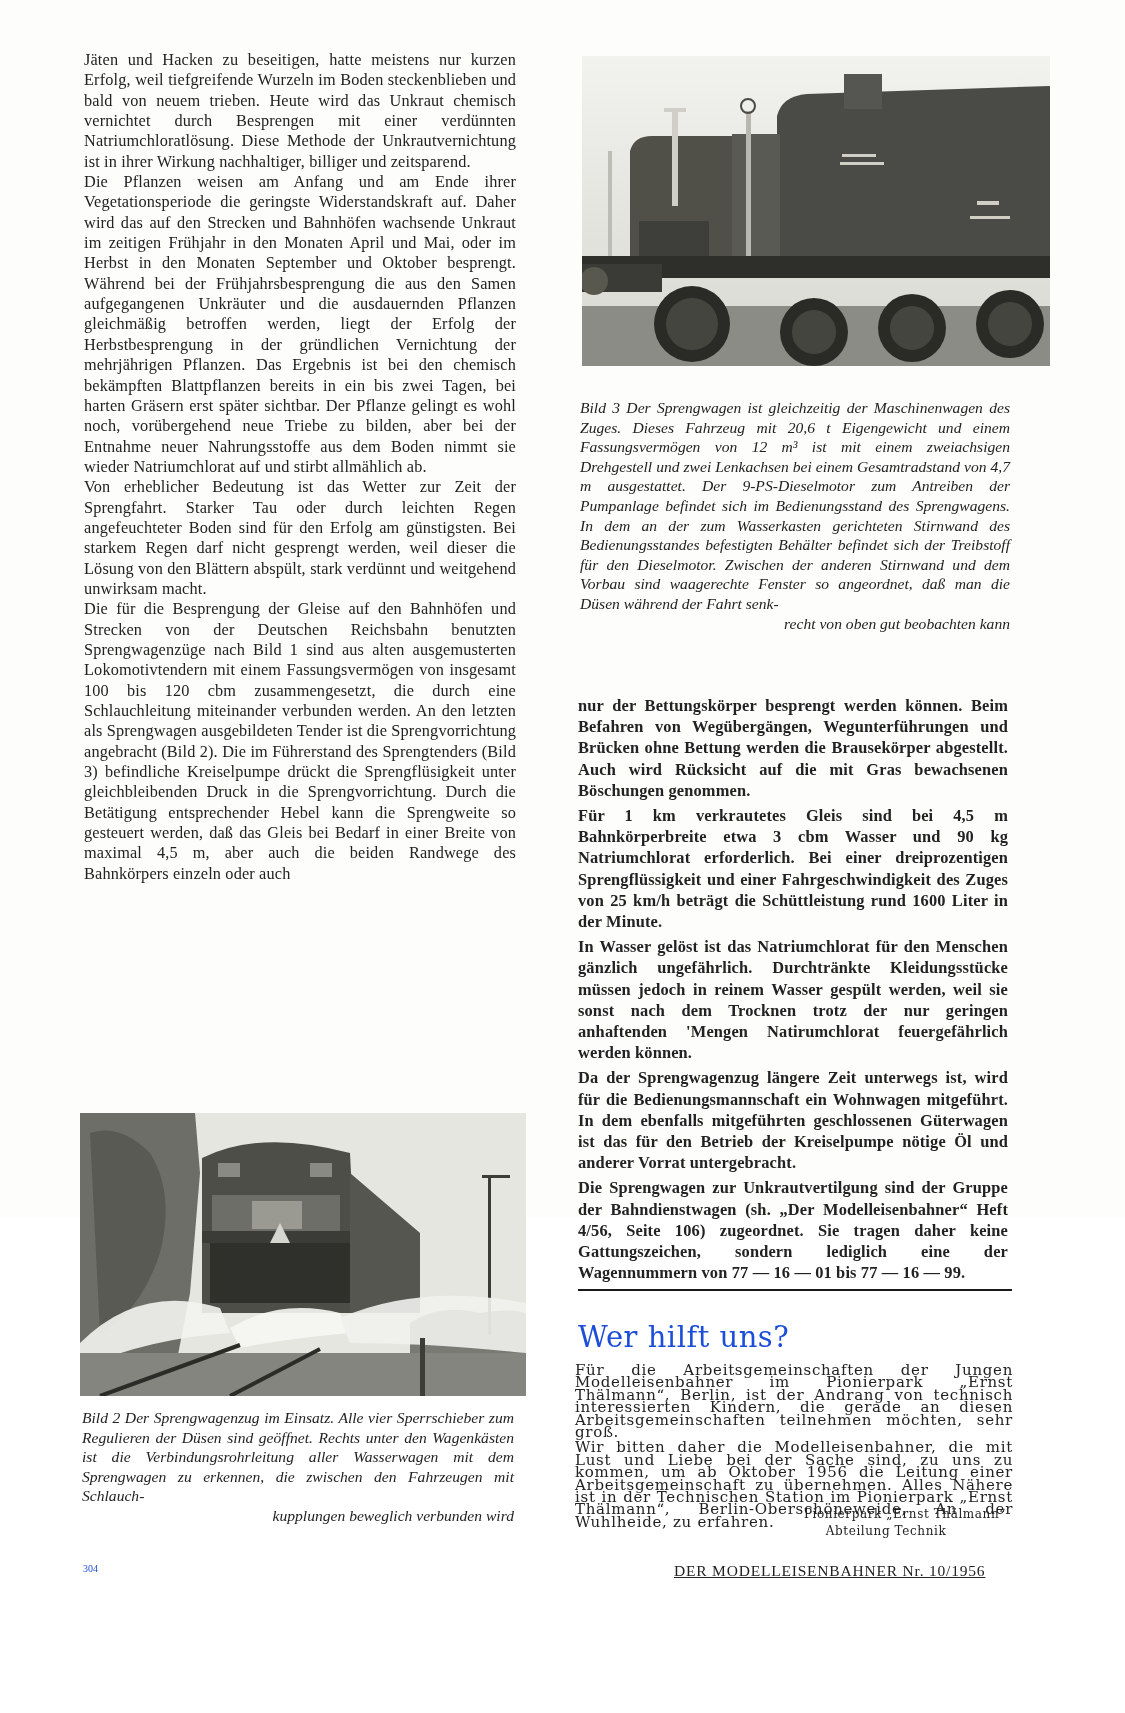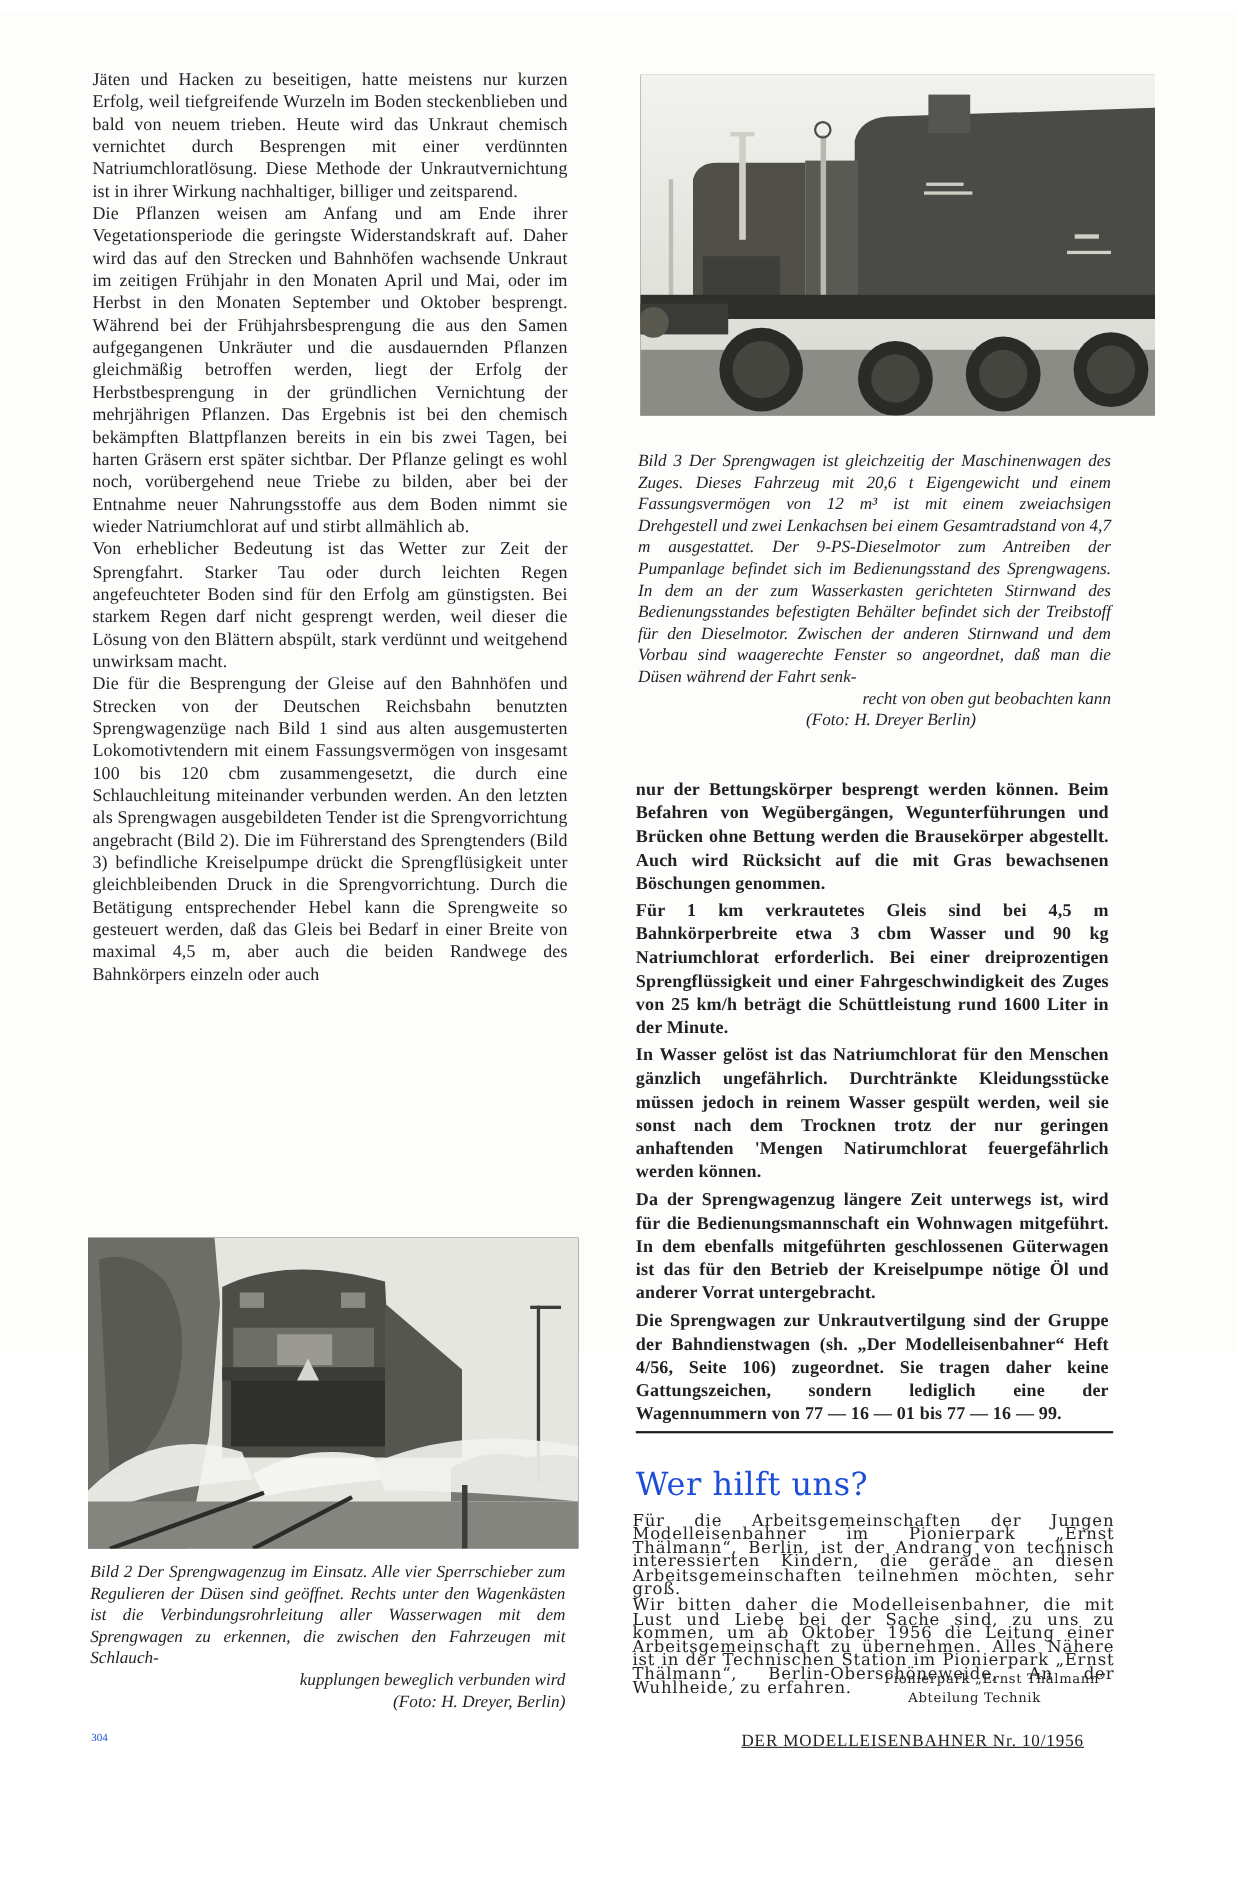--- a/index.html
+++ b/index.html
@@ -1,18 +1,18 @@
 <!DOCTYPE html>
 <html><head>
 <meta charset="utf-8">
 <style>
   html, body { margin: 0; padding: 0; background: #fff; }
   body { width: 1125px; height: 1713px; position: relative; overflow: hidden;
          font-family: "DejaVu Serif", "Liberation Serif", serif; color: #1d1d1d; }
-  .page { position: absolute; left: 0; top: 12px; width: 1125px; height: 1217px; background: #fdfdfb; }
+  .page { position: absolute; left: 0; top: 0; width: 1125px; height: 1217px; background: #fdfdfb; }
 
   .col-left { position: absolute; left: 84px; top: 50px; width: 432px; }
   .col-right-text { position: absolute; left: 578px; top: 695px; width: 430px; font-weight: bold; }
 
   .body-p { margin: 0; font-family: "Liberation Serif", "DejaVu Serif", serif; font-size: 16.3px;
             line-height: 20.35px; text-align: justify; color: #222; letter-spacing: 0.15px; }
   .col-right-text .body-p { font-size: 16.4px; line-height: 21.2px; margin-bottom: 4px; }
 
   .photo { position: absolute; overflow: hidden; background: #6a6a66; }
   .photo svg { display: block; width: 100%; height: 100%; }
@@ -93,21 +93,20 @@
       <rect x="260" y="98" width="34" height="3" fill="#cfcfc6"></rect>
       <rect x="258" y="106" width="44" height="3" fill="#cfcfc6"></rect>
       <rect x="395" y="145" width="22" height="4" fill="#cfcfc6"></rect>
       <rect x="388" y="160" width="40" height="3" fill="#cfcfc6"></rect>
     </svg>
   </div>
 
   <div class="caption caption-3">
     <span>Bild 3 Der Sprengwagen ist gleichzeitig der Maschinenwagen des Zuges. Dieses Fahrzeug mit 20,6 t Eigengewicht und einem Fassungsvermögen von 12 m³ ist mit einem zweiachsigen Drehgestell und zwei Lenkachsen bei einem Gesamtradstand von 4,7 m ausgestattet. Der 9-PS-Dieselmotor zum Antreiben der Pumpanlage befindet sich im Bedienungsstand des Sprengwagens. In dem an der zum Wasserkasten gerichteten Stirnwand des Bedienungsstandes befestigten Behälter befindet sich der Treibstoff für den Dieselmotor. Zwischen der anderen Stirnwand und dem Vorbau sind waagerechte Fenster so angeordnet, daß man die Düsen während der Fahrt senk-</span>
     <span class="cap-center">recht von oben gut beobachten kann</span>
-    <span class="cap-center credit-3">(Foto: H. Dreyer Berlin)</span>
   </div>
 
   <div class="col-right-text">
     <p class="body-p">nur der Bettungskörper besprengt werden können. Beim Befahren von Wegübergängen, Wegunterführungen und Brücken ohne Bettung werden die Brausekörper abgestellt. Auch wird Rücksicht auf die mit Gras bewachsenen Böschungen genommen.</p>
     <p class="body-p">Für 1 km verkrautetes Gleis sind bei 4,5 m Bahnkörperbreite etwa 3 cbm Wasser und 90 kg Natriumchlorat erforderlich. Bei einer dreiprozentigen Sprengflüssigkeit und einer Fahrgeschwindigkeit des Zuges von 25 km/h beträgt die Schüttleistung rund 1600 Liter in der Minute.</p>
     <p class="body-p">In Wasser gelöst ist das Natriumchlorat für den Menschen gänzlich ungefährlich. Durchtränkte Kleidungsstücke müssen jedoch in reinem Wasser gespült werden, weil sie sonst nach dem Trocknen trotz der nur geringen anhaftenden 'Mengen Natirumchlorat feuergefährlich werden können.</p>
     <p class="body-p">Da der Sprengwagenzug längere Zeit unterwegs ist, wird für die Bedienungsmannschaft ein Wohnwagen mitgeführt. In dem ebenfalls mitgeführten geschlossenen Güterwagen ist das für den Betrieb der Kreiselpumpe nötige Öl und anderer Vorrat untergebracht.</p>
     <p class="body-p">Die Sprengwagen zur Unkrautvertilgung sind der Gruppe der Bahndienstwagen (sh. „Der Modelleisenbahner“ Heft 4/56, Seite 106) zugeordnet. Sie tragen daher keine Gattungszeichen, sondern lediglich eine der Wagennummern von 77 — 16 — 01 bis 77 — 16 — 99.</p>
   </div>
 
@@ -142,21 +141,20 @@
       <rect x="0" y="240" width="446" height="43" fill="#858580"></rect>
       <path d="M20 283 L160 232" stroke="#2b2b28" stroke-width="4"></path>
       <path d="M150 283 L240 236" stroke="#2b2b28" stroke-width="4"></path>
       <rect x="340" y="225" width="5" height="58" fill="#3c3c38"></rect>
     </svg>
   </div>
 
   <div class="caption caption-2">
     <span>Bild 2 Der Sprengwagenzug im Einsatz. Alle vier Sperrschieber zum Regulieren der Düsen sind geöffnet. Rechts unter den Wagenkästen ist die Verbindungsrohrleitung aller Wasserwagen mit dem Sprengwagen zu erkennen, die zwischen den Fahrzeugen mit Schlauch-</span>
     <span class="cap-center">kupplungen beweglich verbunden wird</span>
-    <span class="cap-center">(Foto: H. Dreyer, Berlin)</span>
   </div>
 
   <div class="rule"></div>
 
   <div class="box-title">Wer hilft uns?</div>
   <div class="box-text">
     <p class="box-p">Für die Arbeitsgemeinschaften der Jungen Modelleisenbahner im Pionierpark „Ernst Thälmann“, Berlin, ist der Andrang von technisch interessierten Kindern, die gerade an diesen Arbeitsgemeinschaften teilnehmen möchten, sehr groß.</p>
     <p class="box-p">Wir bitten daher die Modelleisenbahner, die mit Lust und Liebe bei der Sache sind, zu uns zu kommen, um ab Oktober 1956 die Leitung einer Arbeitsgemeinschaft zu übernehmen. Alles Nähere ist in der Technischen Station im Pionierpark „Ernst Thälmann“, Berlin-Oberschöneweide, An der Wuhlheide, zu erfahren.</p>
   </div>
   <div class="signature">

